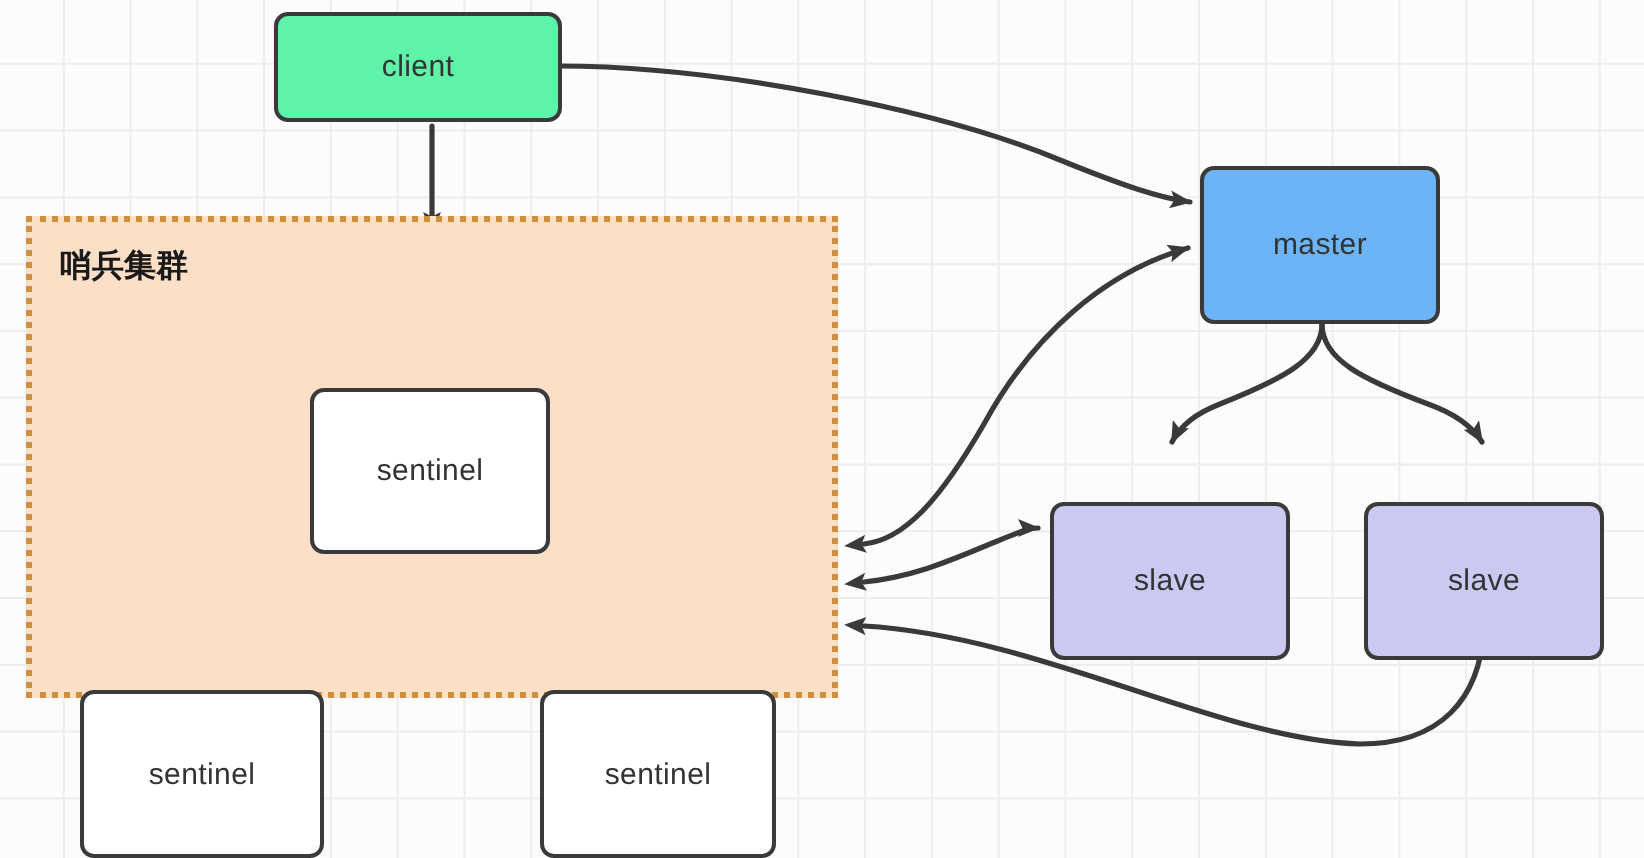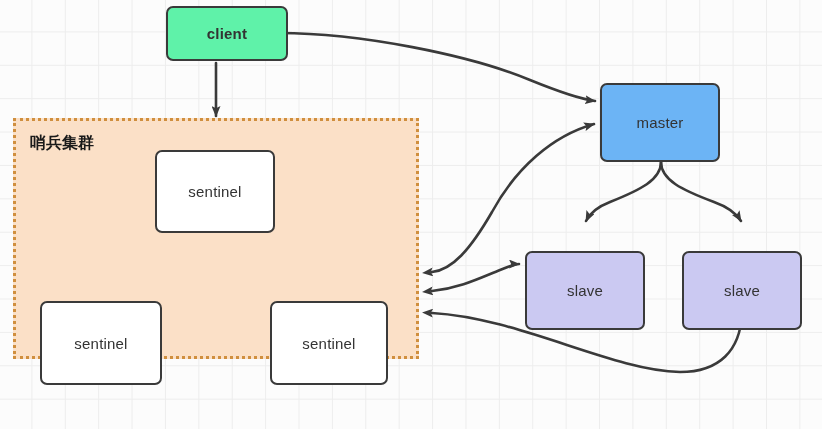--- a/index.html
+++ b/index.html
@@ -45,26 +45,27 @@
   }
   .node-master {
     background: #6cb4f5;
   }
   .node-slave {
     background: #cbc9f2;
     margin-top: 24px;
   }
   .node-sentinel {
     background: #ffffff;
+    margin-top: 44px;
   }
   #sentinel-group {
     position: absolute;
     box-sizing: border-box;
     left: 13px;
-    top: 118px;
+    top: 108px;
     width: 406px;
     height: 241px;
     background: #fbe0c7;
     border: 3px dotted #d08f3e;
     z-index: 1;
     padding-left: 40px;
   }
   #sentinel-group-label {
     position: absolute;
     left: 14px;
@@ -120,21 +121,21 @@
       <path d="M661,162 C661,180 682,190 714,202 C728,207 736,213 741,221" marker-end="url(#arrowEnd)"></path>
 
       <path d="M432,272 C452,270 470,250 492,212 C516,168 552,136 594,124" marker-start="url(#arrowStart)" marker-end="url(#arrowEnd)"></path>
 
       <path d="M432,291 C460,288 480,278 500,270 C512,265 515,264 519,264" marker-start="url(#arrowStart)" marker-end="url(#arrowEnd)"></path>
 
       <path d="M432,313 C520,318 610,370 680,372 C720,372 740,350 742,314" marker-start="url(#arrowStart)" marker-end="url(#arrowEnd)"></path>
     </g>
   </svg>
 
-  <div class="node node-client" style="left:166px; top:6px; width:122px; height:55px;font-weight:bold;">
+  <div class="node node-client" style="left:137px; top:6px; width:144px; height:55px;">
     <span>client</span>
   </div>
 
   <div class="node node-sentinel" style="left:155px; top:150px; width:120px; height:83px;">
     <span>sentinel</span>
   </div>
 
   <div class="node node-sentinel" style="left:40px; top:301px; width:122px; height:84px;">
     <span>sentinel</span>
   </div>

